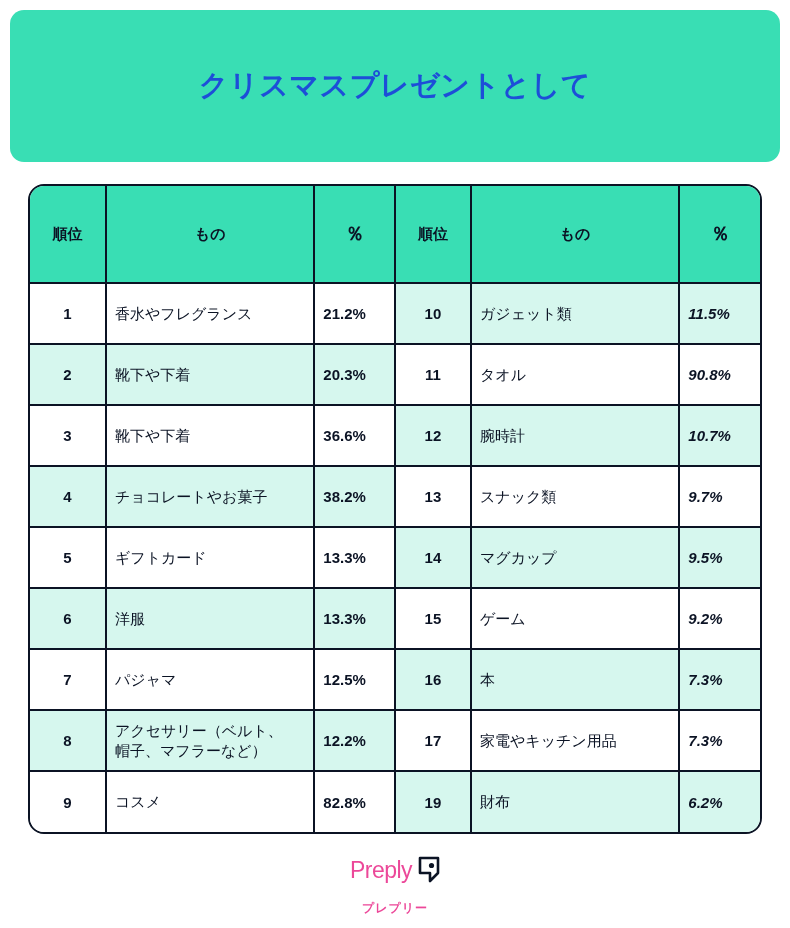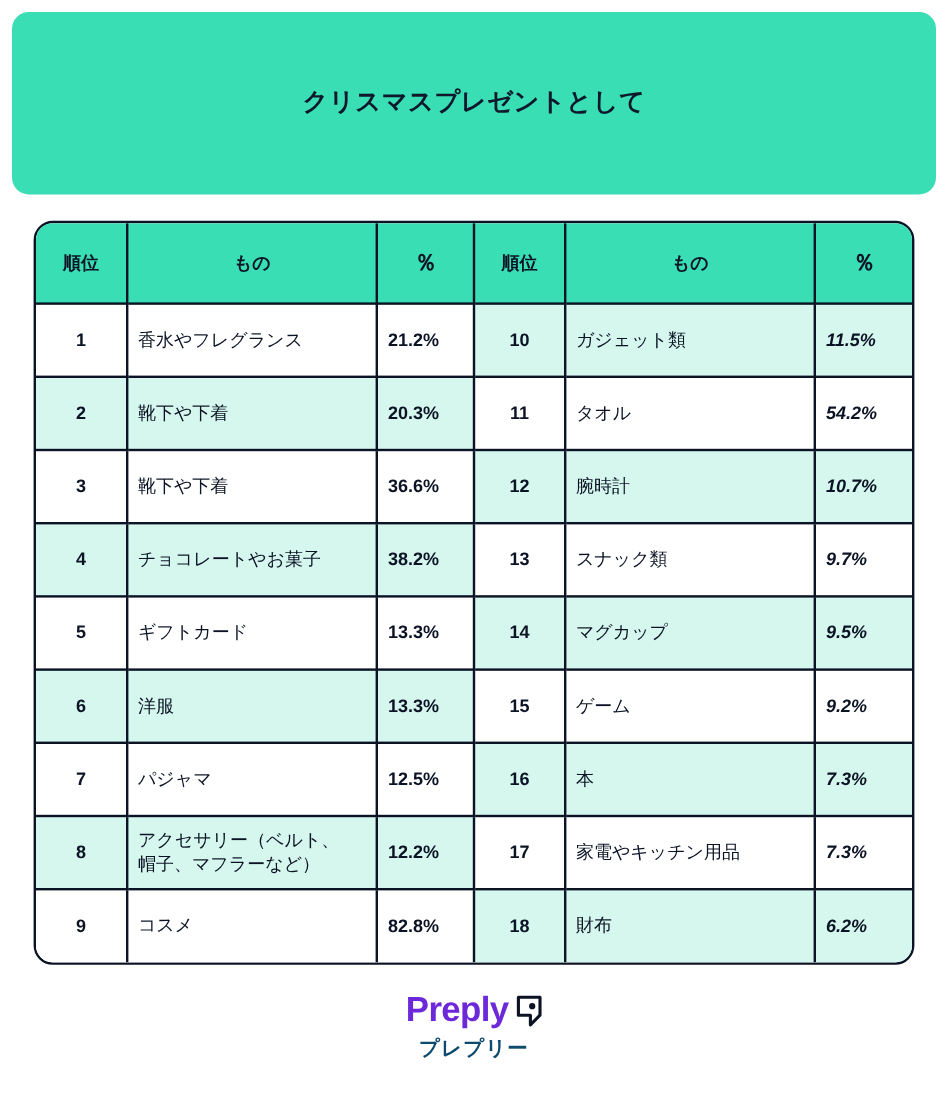--- a/index.html
+++ b/index.html
@@ -26,22 +26,22 @@
     background: #39DEB4;
     border-radius: 14px;
     height: 152px;
     display: flex;
     flex-direction: column;
     align-items: center;
     justify-content: center;
     text-align: center;
   }
   .header-line {
-    color: #0f172a;
-    font-size: 21px;
+    color: #1d4ed8;
+    font-size: 29px;
     font-weight: bold;
     line-height: 1.42;
     letter-spacing: 0.5px;
   }
   
   .card {
     margin: 22px 28px 0 28px;
     border: 2px solid #0B1324;
     border-radius: 16px;
     overflow: hidden;
@@ -57,21 +57,21 @@
   table.rank-table col.c-pct  { width: 12.0%; }
 
   table.rank-table th {
     background: #39DEB4;
     color: #0B1324;
     font-size: 15px;
     font-weight: bold;
     height: 66px;
     border-right: 2px solid #0B1324;
     border-bottom: 2px solid #0B1324;
-    padding: 0 6px;
+    padding: 15px 6px;
   }
   table.rank-table th.pct-head {
     font-size: 19px;
   }
   table.rank-table th:last-child { border-right: none; }
 
   table.rank-table td {
     border-right: 2px solid #0B1324;
     border-bottom: 2px solid #0B1324;
     height: 61px;
@@ -110,34 +110,34 @@
     flex-direction: column;
     align-items: center;
     justify-content: center;
   }
   .logo-row {
     display: flex;
     align-items: center;
     gap: 6px;
   }
   .logo-text {
-    font-size: 29px;
-    font-weight: bold;
-    color: #6d28d9;
+    font-size: 23px;
+    font-weight: normal;
+    color: #ec4899;
     letter-spacing: -0.5px;
   }
   .logo-mark {
     width: 22px;
     height: 28px;
   }
   .logo-sub {
-    margin-top: 3px;
-    font-size: 17px;
-    font-weight: bold;
-    color: #0c4a6e;
+    margin-top: 16px;
+    font-size: 12px;
+    font-weight: bold;
+    color: #ec4899;
     letter-spacing: 1px;
   }
 </style>
 </head>
 <body>
 
 <div class="page">
 
   <div class="header">
     <div class="header-line">クリスマスプレゼントとして</div>
@@ -171,21 +171,21 @@
             <td class="rank tint-cell">10</td>
             <td class="item tint-cell">ガジェット類</td>
             <td class="pct tint-cell">11.5%</td>
           </tr>
           <tr>
             <td class="rank tint-cell">2</td>
             <td class="item tint-cell">靴下や下着</td>
             <td class="pct tint-cell">20.3%</td>
             <td class="rank plain-cell">11</td>
             <td class="item plain-cell">タオル</td>
-            <td class="pct plain-cell">54.2%</td>
+            <td class="pct plain-cell">90.8%</td>
           </tr>
           <tr>
             <td class="rank plain-cell">3</td>
             <td class="item plain-cell">靴下や下着</td>
             <td class="pct plain-cell">36.6%</td>
             <td class="rank tint-cell">12</td>
             <td class="item tint-cell">腕時計</td>
             <td class="pct tint-cell">10.7%</td>
           </tr>
           <tr>
@@ -225,21 +225,21 @@
             <td class="item tint-cell">アクセサリー（ベルト、<br>帽子、マフラーなど）</td>
             <td class="pct tint-cell">12.2%</td>
             <td class="rank plain-cell">17</td>
             <td class="item plain-cell">家電やキッチン用品</td>
             <td class="pct plain-cell">7.3%</td>
           </tr>
           <tr>
             <td class="rank plain-cell">9</td>
             <td class="item plain-cell">コスメ</td>
             <td class="pct plain-cell">82.8%</td>
-            <td class="rank tint-cell">18</td>
+            <td class="rank tint-cell">19</td>
             <td class="item tint-cell">財布</td>
             <td class="pct tint-cell">6.2%</td>
           </tr>
         </tbody>
     </table>
   </div>
 
   <div class="footer">
     <div class="logo-row">
       <span class="logo-text">Preply</span>

